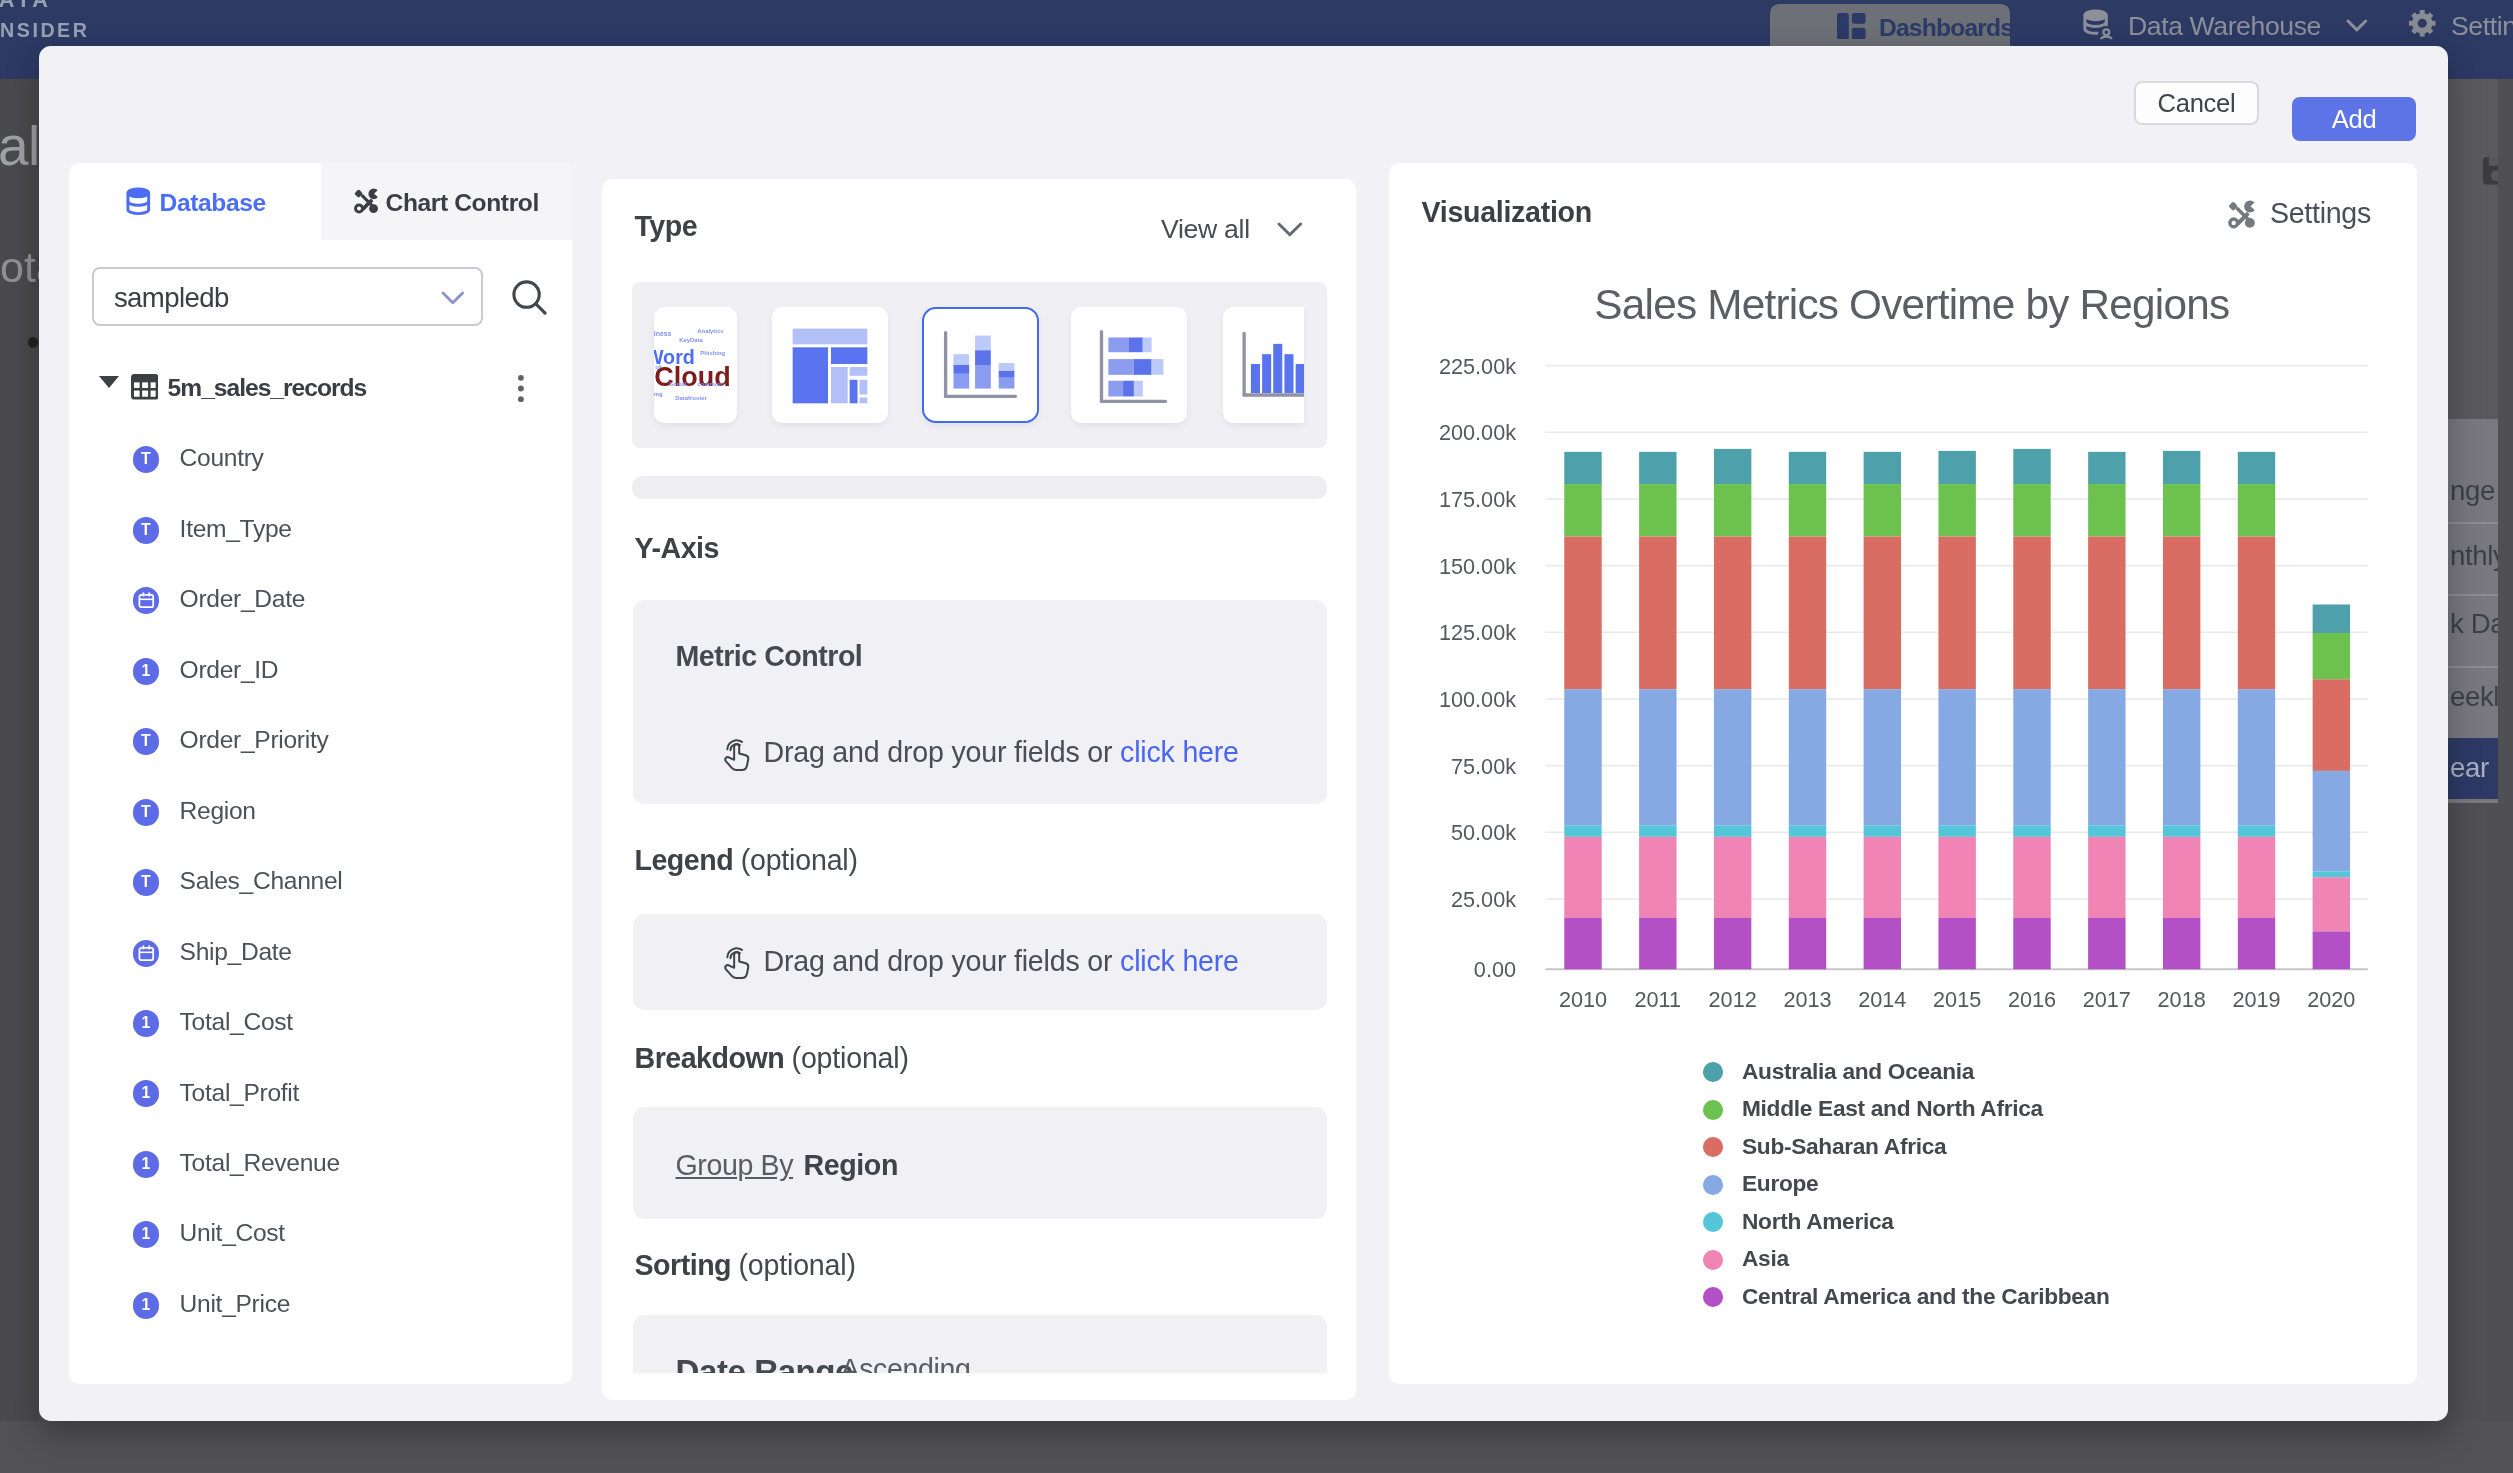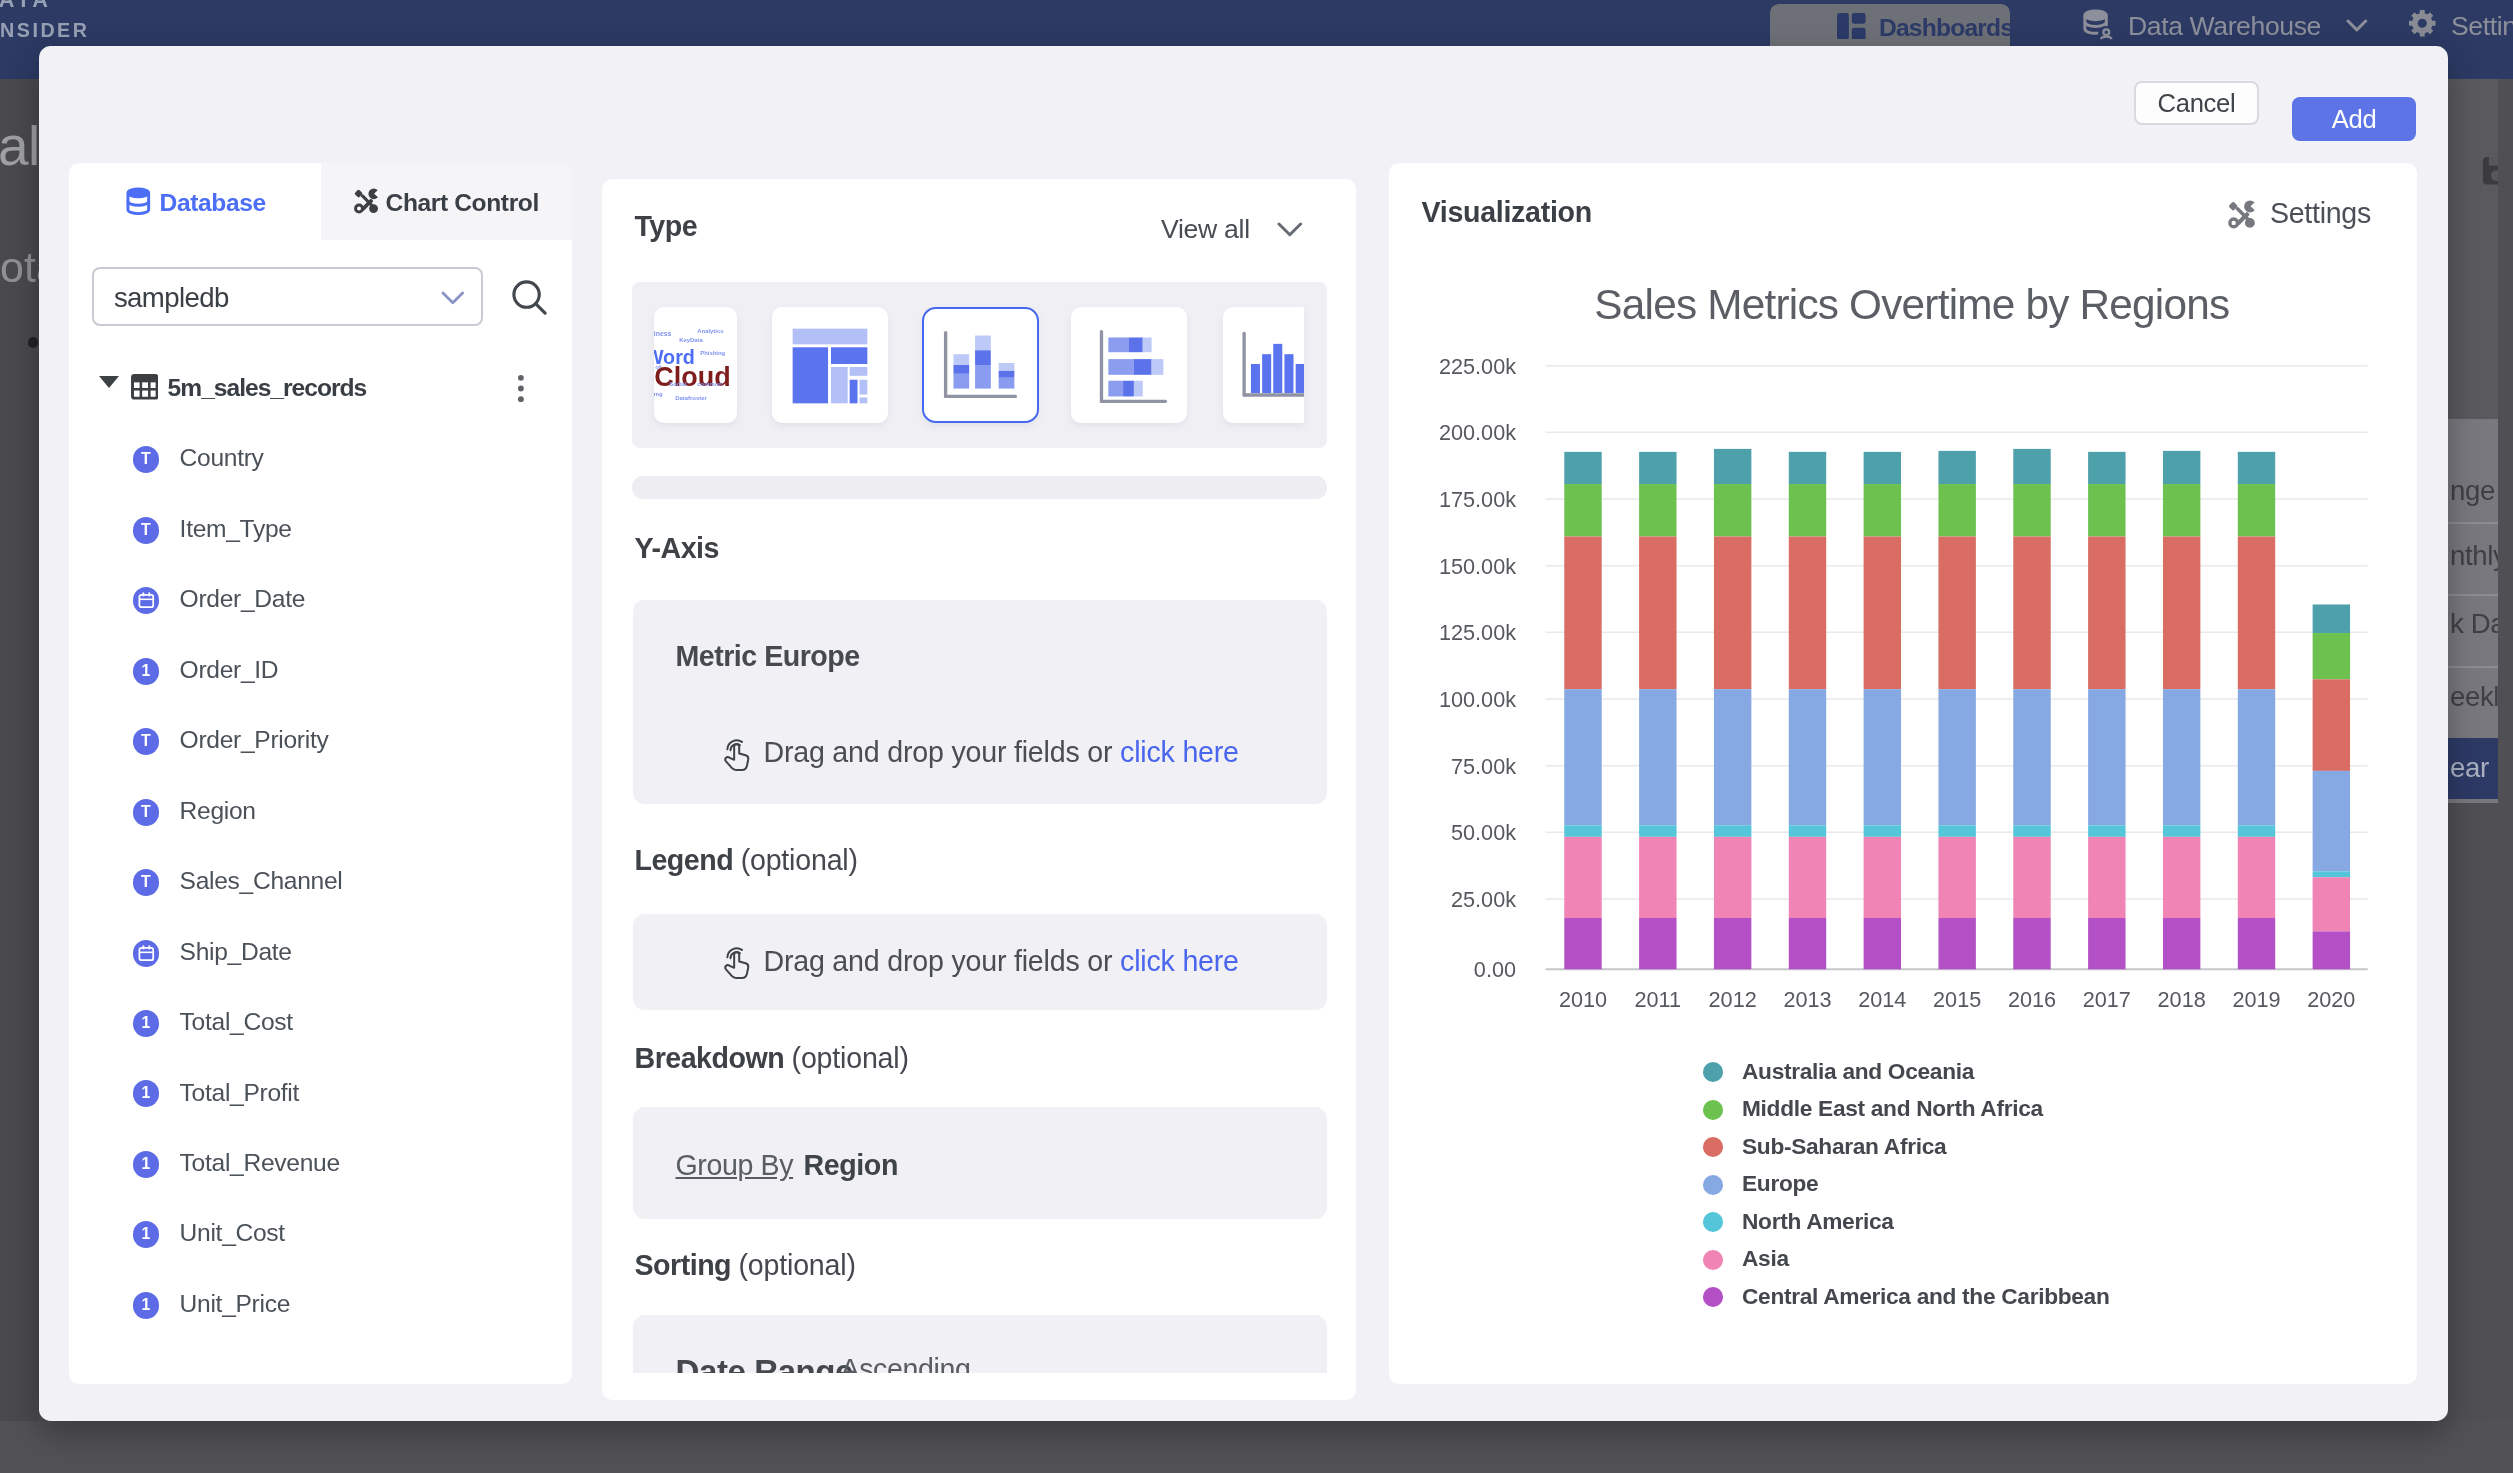--- a/index.html
+++ b/index.html
@@ -335,21 +335,21 @@
                 <rect x="62.5" y="48" width="9.2" height="39.5"></rect>
                 <rect x="73.9" y="58" width="9.2" height="29.5"></rect>
                 <rect x="85.3" y="48" width="9.2" height="39.5"></rect>
               </g>
             </svg>
       </div>
     </div>
     <div id="track"></div>
     <div class="sechead" style="top:353px;">Y-Axis</div>
     <div class="gbox" style="top:421px;height:204px;">
-      <div class="sechead" style="left:43px;top:40px;color:#46494f;">Metric Europe</div>
+      <div class="sechead" style="left:43px;top:40px;color:#46494f;">Metric Control</div>
       <div class="dragrow" style="left:0;top:136px;"><svg width="32.5" height="36" viewBox="0 0 31 33">
               <g fill="none" stroke="#3f434a" stroke-width="1.9" stroke-linecap="round" stroke-linejoin="round">
                 <path d="M7 11 a9 9 0 0 1 14 -7"></path>
                 <path d="M10 12 a6 6 0 0 1 9 -5"></path>
                 <path d="M13.5 21 V8.5 a2.4 2.4 0 0 1 4.8 0 V15 l6.2 1.8 q3 1 2.4 4 l-1.2 6 q-0.8 4 -4.8 4 h-5.5 q-2.5 0 -4.2 -2 l-5.5 -6.3 q-1.6 -2 0.2 -3.5 q1.6 -1.3 3.4 0.3 z"></path>
               </g>
             </svg><span>Drag and drop your fields or </span><span class="lnk">click here</span></div>
     </div>
     <div class="sechead" style="top:665px;">Legend <span class="opt">(optional)</span></div>
     <div class="gbox" style="top:735px;height:96px;">

